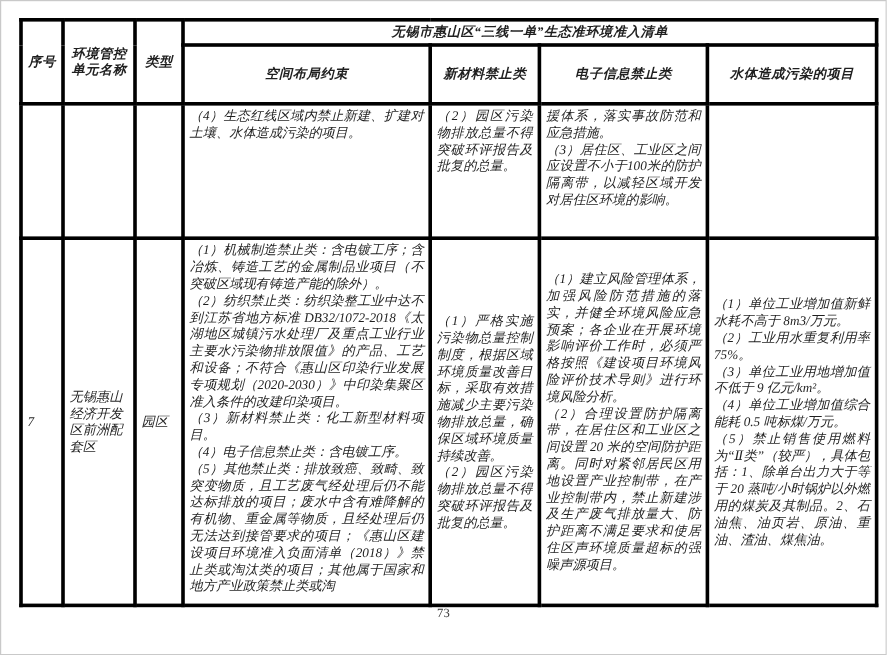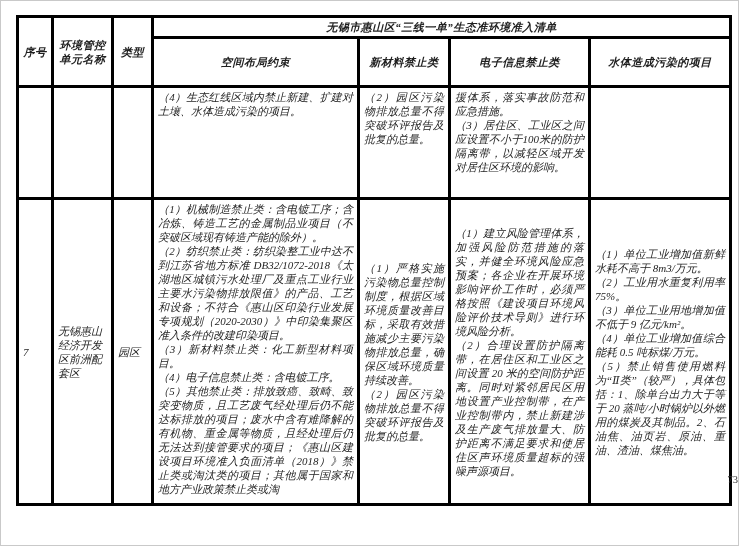--- a/index.html
+++ b/index.html
@@ -46,22 +46,22 @@
   td.body-cell{
     text-align:justify;
     text-justify:inter-character;
     white-space:pre-line;
     vertical-align:top;
   }
   td.v-mid{vertical-align:middle;}
   td.center{vertical-align:middle;}
   .pagenum{
     position:absolute;
-    left:0;top:473px;width:100%;
-    text-align:right;
+    left:0;top:505px;width:100%;
+    text-align:center;
     font-size:10.5px;
     color:#333;
   }
 </style>
 </head>
 <body>
 
 <div class="page">
 
   <table class="doc">

